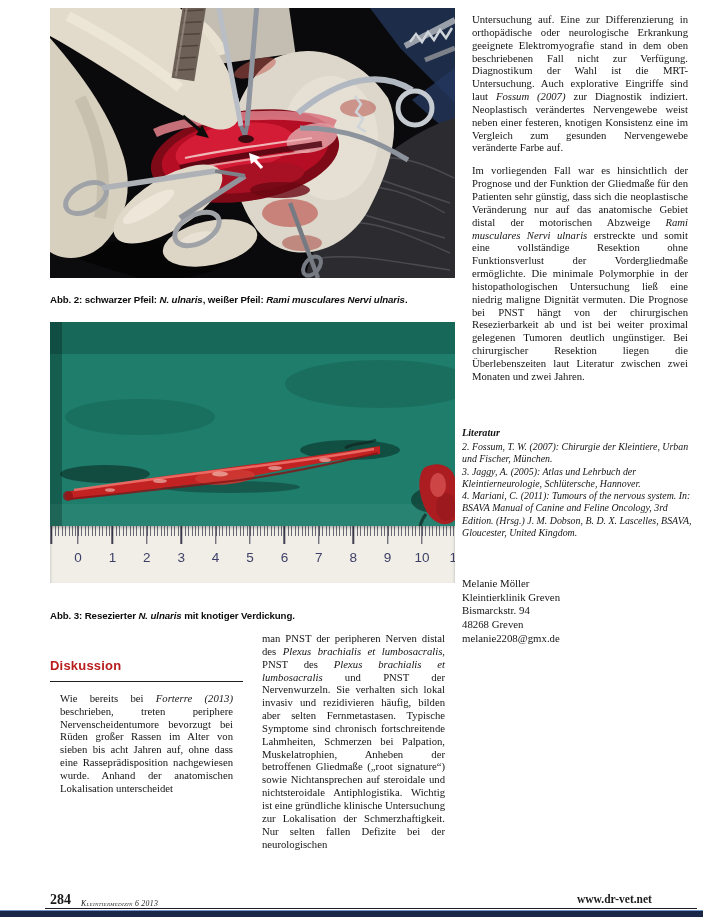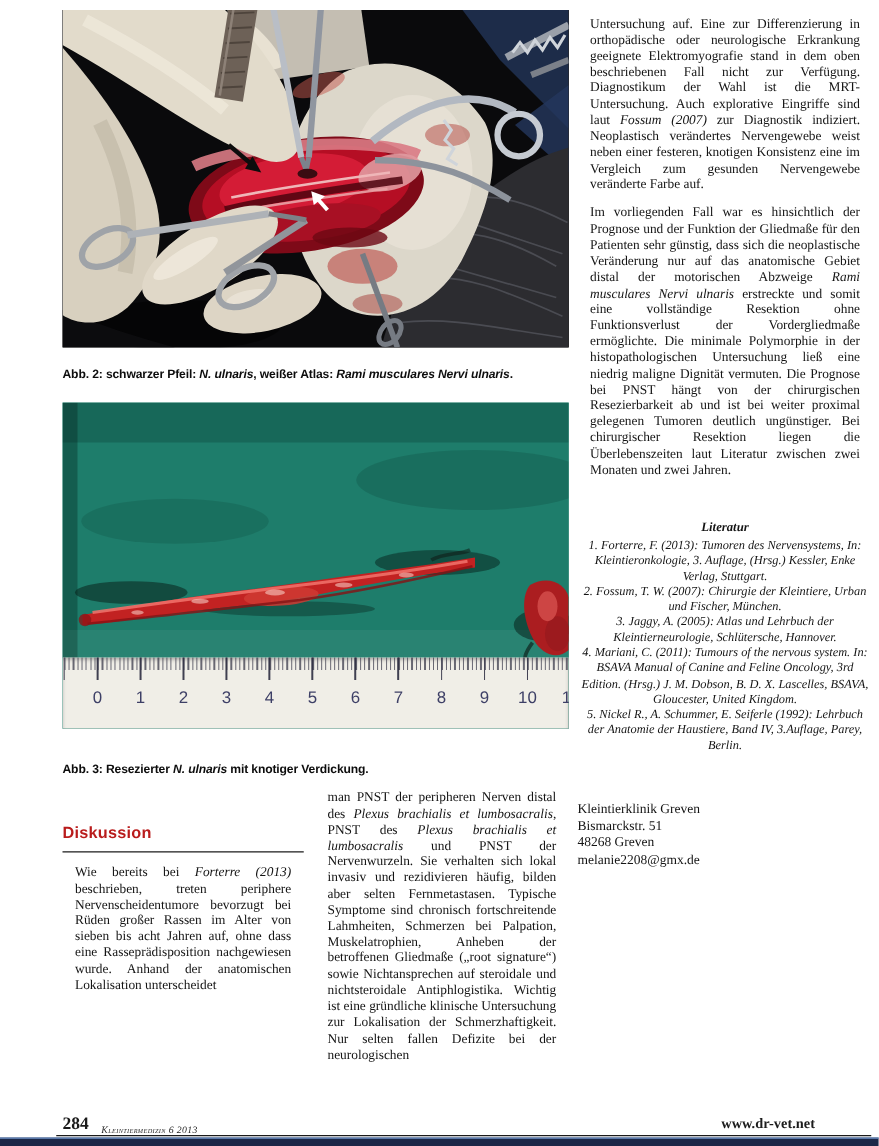--- a/index.html
+++ b/index.html
@@ -36,21 +36,21 @@
   .col{position:absolute;text-align:justify;font-size:10.7px;line-height:12.85px;color:#141414;}
   #col-left{left:50px;top:622px;width:193px;}
   #col-mid{left:252px;top:622px;width:203px;}
   #col-right{left:462px;top:3px;width:236px;}
   .col p{margin:10px;}
   .discussion-head{
      font-family:"Liberation Sans",sans-serif;font-weight:700;font-size:13px;
      letter-spacing:.2px;color:#b91c1c;margin-top:38px;padding-bottom:8px;
      border-bottom:1.5px solid #1d1d1d;}
   .after-head{margin-top:10px !important;}
-  .lit{margin-top:34px;font-style:italic;font-size:9.9px;line-height:12.3px;text-align:center;}
+  .lit{margin-top:44px;font-style:italic;font-size:9.9px;line-height:12.3px;text-align:left;}
   .lit-head{font-weight:700;font-style:italic;font-size:10.2px;margin-bottom:2px;}
   .lit p{margin:0;}
   .korr{margin-top:38px;text-align:left;font-size:10.8px;line-height:13.6px;}
   .korr-head{font-weight:700;}
   
   #footer-rule{left:45px;top:908px;width:652px;border-top:1.6px solid #1a1a1a;height:0;}
   #page-number{left:50px;top:892px;font-size:14px;font-weight:700;color:#1a1a1a;}
   #journal-name{left:81px;top:899px;font-size:7.8px;font-style:italic;font-variant:small-caps;
      letter-spacing:.3px;color:#222;}
   #website{left:577px;top:893px;font-size:11.5px;font-weight:600;color:#1c1c1c;}
@@ -160,21 +160,21 @@
       <path d="M133,108 L152,124" stroke="#0d0d0d" stroke-width="3.4" fill="none"></path>
       <polygon points="159,130 146,127 152,117" fill="#0d0d0d"></polygon>
     </g>
     <g>
       <path d="M212,160 L204,151" stroke="#ffffff" stroke-width="3.2" fill="none"></path>
       <polygon points="199,145 201,156 210,149" fill="#ffffff"></polygon>
     </g>
   </svg>
 </div>
 
-<p class="caption" id="caption-fig2"><span>Abb. 2: schwarzer Pfeil: </span><i>N. ulnaris</i><span>, weißer Atlas: </span><i>Rami musculares Nervi ulnaris</i><span>.</span></p>
+<p class="caption" id="caption-fig2"><span>Abb. 2: schwarzer Pfeil: </span><i>N. ulnaris</i><span>, weißer Pfeil: </span><i>Rami musculares Nervi ulnaris</i><span>.</span></p>
 
 <div class="figure" id="fig-specimen">
   <svg viewBox="0 0 405 261" preserveAspectRatio="none">
     <rect width="405" height="261" fill="#1e7d6b"></rect>
     <g>
       <rect x="0" y="0" width="405" height="32" fill="#00201a" opacity=".22"></rect>
       <ellipse cx="330" cy="62" rx="95" ry="24" fill="#00231c" opacity=".16"></ellipse>
       <ellipse cx="90" cy="95" rx="75" ry="18" fill="#00231c" opacity=".14"></ellipse>
       <rect x="0" y="0" width="12" height="205" fill="#001412" opacity=".3"></rect>
       <rect x="0" y="182" width="405" height="22" fill="#ffffff" opacity=".05"></rect>
@@ -231,30 +231,29 @@
 <div class="col" id="col-mid">
   <p><span>man PNST der peripheren Nerven distal des </span><i>Plexus brachialis et lumbosacralis</i><span>, PNST des </span><i>Plexus brachialis et lumbosacralis</i><span> und PNST der Nervenwurzeln. Sie verhalten sich lokal invasiv und rezidivieren häufig, bilden aber selten Fernmetastasen. Typische Symptome sind chronisch fortschreitende Lahmheiten, Schmerzen bei Palpation, Muskelatrophien, Anheben der betroffenen Gliedmaße („root signature“) sowie Nichtansprechen auf steroidale und nichtsteroidale Antiphlogistika. Wichtig ist eine gründliche klinische Untersuchung zur Lokalisation der Schmerzhaftigkeit. Nur selten fallen Defizite bei der neurologischen</span></p>
 </div>
 
 <div class="col" id="col-right">
   <p><span>Untersuchung auf. Eine zur Differenzierung in orthopädische oder neurologische Erkrankung geeignete Elektromyografie stand in dem oben beschriebenen Fall nicht zur Verfügung. Diagnostikum der Wahl ist die MRT-Untersuchung. Auch explorative Eingriffe sind laut </span><i>Fossum (2007)</i><span> zur Diagnostik indiziert. Neoplastisch verändertes Nervengewebe weist neben einer festeren, knotigen Konsistenz eine im Vergleich zum gesunden Nervengewebe veränderte Farbe auf.</span></p>
   <p><span>Im vorliegenden Fall war es hinsichtlich der Prognose und der Funktion der Gliedmaße für den Patienten sehr günstig, dass sich die neoplastische Veränderung nur auf das anatomische Gebiet distal der motorischen Abzweige </span><i>Rami musculares Nervi ulnaris</i><span> erstreckte und somit eine vollständige Resektion ohne Funktionsverlust der Vordergliedmaße ermöglichte. Die minimale Polymorphie in der histopathologischen Untersuchung ließ eine niedrig maligne Dignität vermuten. Die Prognose bei PNST hängt von der chirurgischen Resezierbarkeit ab und ist bei weiter proximal gelegenen Tumoren deutlich ungünstiger. Bei chirurgischer Resektion liegen die Überlebenszeiten laut Literatur zwischen zwei Monaten und zwei Jahren.</span></p>
 
   <div class="lit">
     <div class="lit-head">Literatur</div>
-    <p>1. Forterre, F. (2013): Tumoren des Nervensystems, In: Kleintieronkologie, 3. Auflage, (Hrsg.) Kessler, Enke Verlag, Stuttgart.</p>
     <p>2. Fossum, T. W. (2007): Chirurgie der Kleintiere, Urban und Fischer, München.</p>
     <p>3. Jaggy, A. (2005): Atlas und Lehrbuch der Kleintierneurologie, Schlütersche, Hannover.</p>
     <p>4. Mariani, C. (2011): Tumours of the nervous system. In: BSAVA Manual of Canine and Feline Oncology, 3rd Edition. (Hrsg.) J. M. Dobson, B. D. X. Lascelles, BSAVA, Gloucester, United Kingdom.</p>
-    <p>5. Nickel R., A. Schummer, E. Seiferle (1992): Lehrbuch der Anatomie der Haustiere, Band IV, 3.Auflage, Parey, Berlin.</p>
   </div>
 
   <div class="korr">
+    <div>Melanie Möller</div>
     <div>Kleintierklinik Greven</div>
-    <div>Bismarckstr. 51</div>
+    <div>Bismarckstr. 94</div>
     <div>48268 Greven</div>
     <div>melanie2208@gmx.de</div>
   </div>
 </div>
 
 <div class="abs" id="page-number">284</div>
 <div class="abs" id="journal-name">Kleintiermedizin 6 2013</div>
 <div class="abs" id="website">www.dr-vet.net</div>
 <div class="abs" id="footer-rule"></div>
 <div class="abs" id="bottom-bar"></div>

